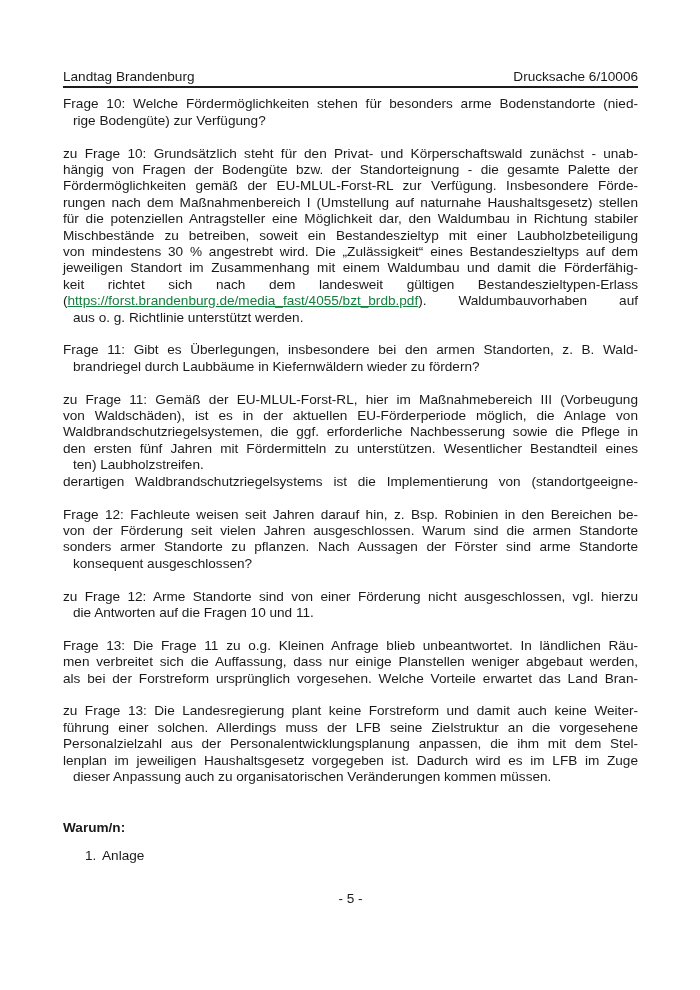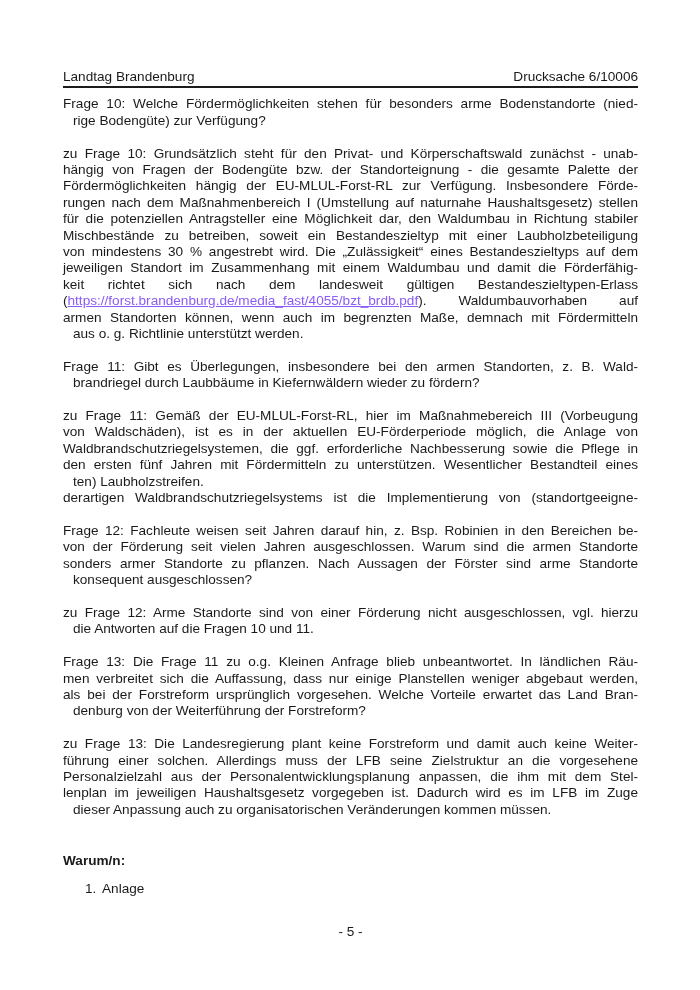--- a/index.html
+++ b/index.html
@@ -33,21 +33,21 @@
     line-height: 16.4px;
     text-align: justify;
     text-align-last: justify;
     white-space: normal;
   }
   .line.last-line {
     text-align-last: left;
     padding-left: 10px;
   }
   .doc-link {
-    color: #8b5cf6;
+    color: #15803d;
     text-decoration: underline;
     cursor: pointer;
   }
   .attachments { margin-top: 35px; }
   .attachments-heading {
     font-weight: bold;
     line-height: 16.4px;
   }
   .attachment-item {
     margin-top: 11px;
@@ -76,29 +76,28 @@
   </div>
 
   <div class="doc-body">
       <div class="para">
         <div class="line">Frage 10: Welche Fördermöglichkeiten stehen für besonders arme Bodenstandorte (nied-</div>
         <div class="line last-line">rige Bodengüte) zur Verfügung?</div>
       </div>
       <div class="para">
         <div class="line">zu Frage 10: Grundsätzlich steht für den Privat- und Körperschaftswald zunächst - unab-</div>
         <div class="line">hängig von Fragen der Bodengüte bzw. der Standorteignung - die gesamte Palette der</div>
-        <div class="line">Fördermöglichkeiten hängig der EU-MLUL-Forst-RL zur Verfügung. Insbesondere Förde-</div>
+        <div class="line">Fördermöglichkeiten gemäß der EU-MLUL-Forst-RL zur Verfügung. Insbesondere Förde-</div>
         <div class="line">rungen nach dem Maßnahmenbereich I (Umstellung auf naturnahe Haushaltsgesetz) stellen</div>
         <div class="line">für die potenziellen Antragsteller eine Möglichkeit dar, den Waldumbau in Richtung stabiler</div>
         <div class="line">Mischbestände zu betreiben, soweit ein Bestandeszieltyp mit einer Laubholzbeteiligung</div>
         <div class="line">von mindestens 30 % angestrebt wird. Die „Zulässigkeit“ eines Bestandeszieltyps auf dem</div>
         <div class="line">jeweiligen Standort im Zusammenhang mit einem Waldumbau und damit die Förderfähig-</div>
         <div class="line">keit richtet sich nach dem landesweit gültigen Bestandeszieltypen-Erlass</div>
         <div class="line"><span>(</span><a class="doc-link" href="#">https://forst.brandenburg.de/media_fast/4055/bzt_brdb.pdf</a><span>). Waldumbauvorhaben auf</span></div>
-        <div class="line">armen Standorten können, wenn auch im begrenzten Maße, demnach mit Fördermitteln</div>
         <div class="line last-line">aus o. g. Richtlinie unterstützt werden.</div>
       </div>
       <div class="para">
         <div class="line">Frage 11: Gibt es Überlegungen, insbesondere bei den armen Standorten, z. B. Wald-</div>
         <div class="line last-line">brandriegel durch Laubbäume in Kiefernwäldern wieder zu fördern?</div>
       </div>
       <div class="para">
         <div class="line">zu Frage 11: Gemäß der EU-MLUL-Forst-RL, hier im Maßnahmebereich III (Vorbeugung</div>
         <div class="line">von Waldschäden), ist es in der aktuellen EU-Förderperiode möglich, die Anlage von</div>
         <div class="line">Waldbrandschutzriegelsystemen, die ggf. erforderliche Nachbesserung sowie die Pflege in</div>
@@ -113,21 +112,20 @@
         <div class="line last-line">konsequent ausgeschlossen?</div>
       </div>
       <div class="para">
         <div class="line">zu Frage 12: Arme Standorte sind von einer Förderung nicht ausgeschlossen, vgl. hierzu</div>
         <div class="line last-line">die Antworten auf die Fragen 10 und 11.</div>
       </div>
       <div class="para">
         <div class="line">Frage 13: Die Frage 11 zu o.g. Kleinen Anfrage blieb unbeantwortet. In ländlichen Räu-</div>
         <div class="line">men verbreitet sich die Auffassung, dass nur einige Planstellen weniger abgebaut werden,</div>
         <div class="line">als bei der Forstreform ursprünglich vorgesehen. Welche Vorteile erwartet das Land Bran-</div>
-        <div class="line last-line">denburg von der Weiterführung der Forstreform?</div>
       </div>
       <div class="para">
         <div class="line">zu Frage 13: Die Landesregierung plant keine Forstreform und damit auch keine Weiter-</div>
         <div class="line">führung einer solchen. Allerdings muss der LFB seine Zielstruktur an die vorgesehene</div>
         <div class="line">Personalzielzahl aus der Personalentwicklungsplanung anpassen, die ihm mit dem Stel-</div>
         <div class="line">lenplan im jeweiligen Haushaltsgesetz vorgegeben ist. Dadurch wird es im LFB im Zuge</div>
         <div class="line last-line">dieser Anpassung auch zu organisatorischen Veränderungen kommen müssen.</div>
       </div>
     </div>
 

